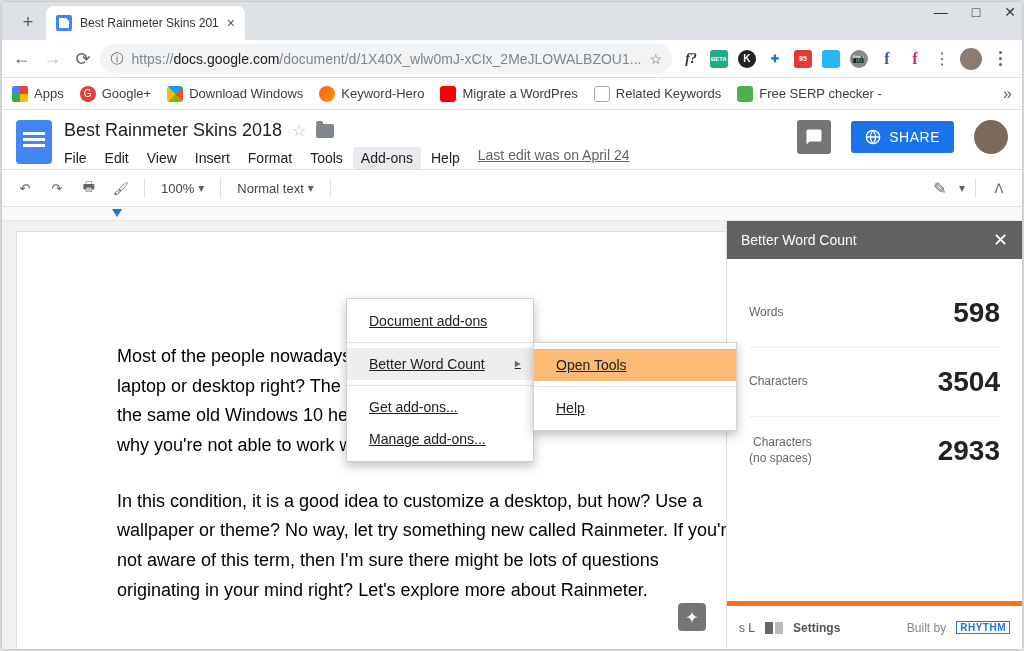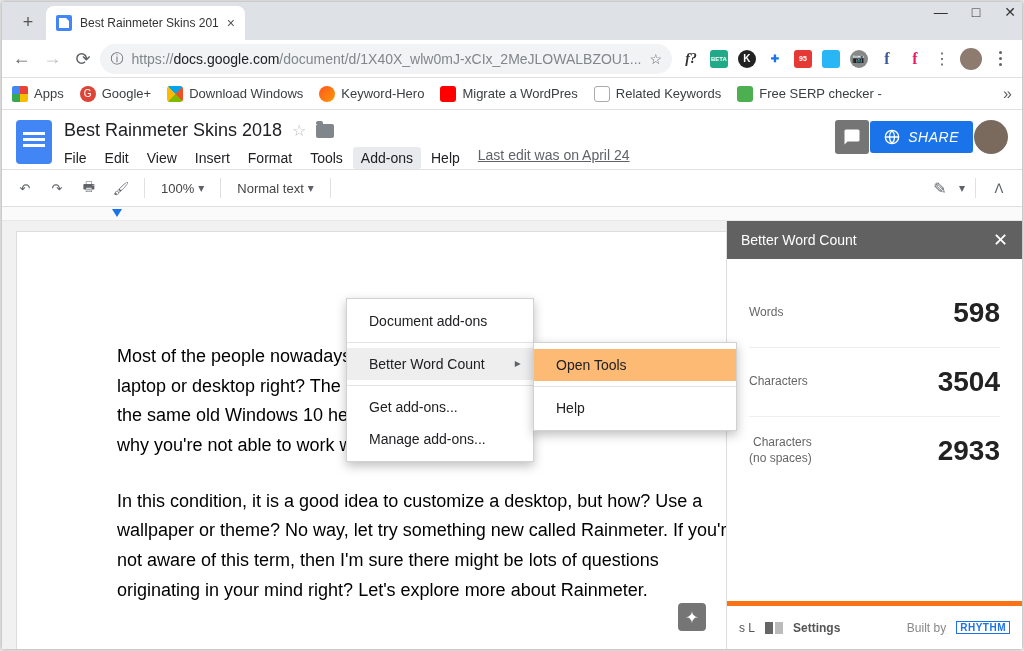--- a/index.html
+++ b/index.html
@@ -44,21 +44,21 @@
   .docs-titleblock { flex:1; }
   .docs-title-row { display:flex; align-items:center; gap:10px; }
   .docs-title { font-size:18px; color:#202124; font-weight:400; }
   .star { color:#bbb; font-size:16px; }
   .folder { width:18px; height:14px; background:#80868b; border-radius:2px; position:relative; }
   .folder::before{ content:""; position:absolute; top:-3px; left:0; width:7px; height:3px; background:#80868b; border-radius:2px 2px 0 0;}
   .docs-menus { display:flex; gap:18px; font-size:14px; color:#202124; margin-top:6px; position:relative; }
   .docs-menus .m { padding:3px 0; }
   .docs-menus .m.active { background:#e8eaed; padding:3px 8px; margin:0 -8px; border-radius:3px; }
   .last-edit { color:#5f6368; text-decoration:underline; margin-left:0; font-size:14px; }
-  .docs-right { display:flex; align-items:center; gap:1px;font-style:italic; }
+  .docs-right { display:flex; align-items:center; gap:20px; }
   .comment-btn { width:34px; height:34px; background:#757575; border-radius:3px; display:flex; align-items:center; justify-content:center; color:#fff; }
   .share-btn { background:#1a73e8; color:#fff; font-weight:500; font-size:14px; padding:8px 14px; border-radius:3px; display:flex; align-items:center; gap:8px; letter-spacing:.5px; }
   .avatar-big { width:34px; height:34px; border-radius:50%; background:#7a6a5e; }
 
   
   .docs-toolbar { height:38px; border-top:1px solid #e0e0e0; border-bottom:1px solid #e0e0e0; display:flex; align-items:center; padding:0 10px; gap:6px; font-size:13px; color:#444; }
   .tb-btn { width:26px; height:26px; display:flex; align-items:center; justify-content:center; color:#5f6368; }
   .tb-sep { width:1px; height:20px; background:#e0e0e0; margin:0 4px; }
   .zoom, .para { display:flex; align-items:center; gap:4px; padding:0 6px; }
   .tb-right { margin-left:auto; display:flex; align-items:center; gap:6px; }
@@ -71,21 +71,21 @@
 
   
   .canvas { flex:1; background:#f1f1f1; overflow:hidden; position:relative; display:flex; }
   .page-wrap { flex:1; overflow:hidden; position:relative; }
   .page { position:absolute; left:14px; top:10px; width:760px; background:#fff; border:1px solid #ddd; padding:110px 30px 30px 100px; font-family: Georgia, 'Times New Roman', serif; font-size:18px; line-height:1.65; color:#000; }
   .page p { margin-bottom:26px; }
   .explore-btn { position:absolute; right:20px; bottom:18px; width:28px; height:28px; background:#757575; border-radius:4px; display:flex; align-items:center; justify-content:center; color:#fff; font-size:16px; }
 
   
   .dropdown { position:absolute; background:#fff; border:1px solid rgba(0,0,0,.18); box-shadow:0 4px 10px rgba(0,0,0,.25); font-size:14px; color:#202124; padding:6px 0; z-index:50;}
-  .dropdown .item { padding:8px 22px; white-space:nowrap; display:flex; justify-content:space-between; gap:30px;}
+  .dropdown .item { padding:8px 22px; white-space:nowrap; display:flex; justify-content:space-between; gap:30px;text-decoration:underline;}
   .dropdown .item.sub::after { content:"▸"; color:#5f6368; font-size:12px;}
   .dropdown .item.hl { background:#eeeeee; }
   .dropdown .sep { height:1px; background:#e3e3e3; margin:5px 0;}
   .dd-addons { left:344px; top:188px; width:188px; }
   .dd-sub { left:531px; top:232px; width:204px; }
   .dd-sub .item.hl { background:#fdba74; }
 
   
   .side-panel { width:296px; border-left:1px solid #ddd; background:#fff; display:flex; flex-direction:column; }
   .sp-head { background:#616161; color:#fff; height:38px; display:flex; align-items:center; padding:0 14px; font-size:14px; font-weight:500; }

